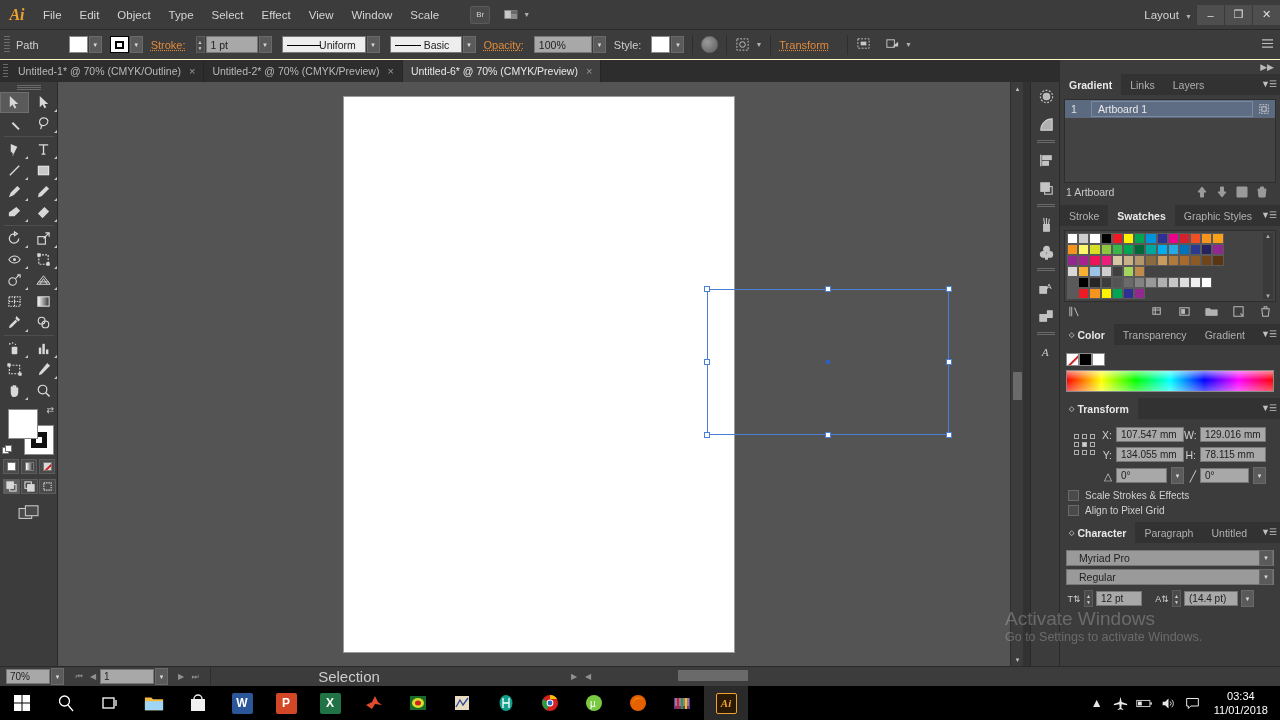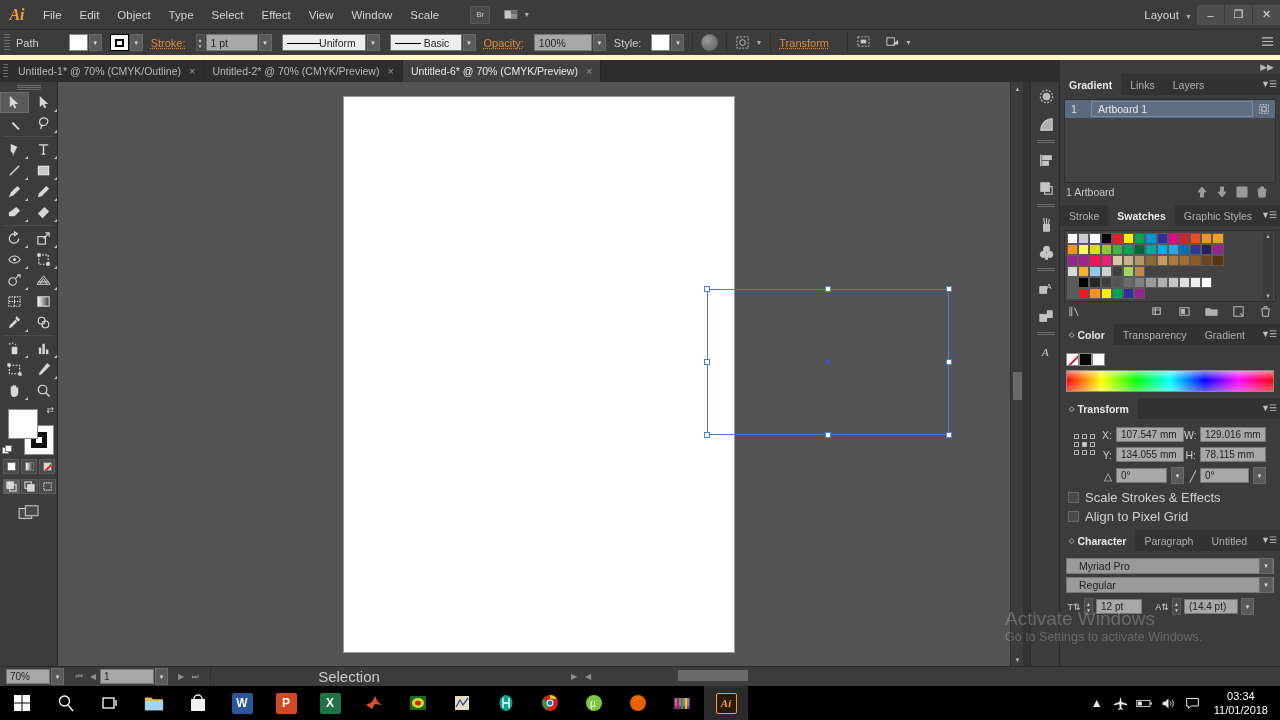--- a/index.html
+++ b/index.html
@@ -41,21 +41,21 @@
   .wbtn {
     width: 28px; height: 20px; display: flex; align-items: center;
     justify-content: center; background: #4e4e4e; color: #e0e0e0; font-size: 11px;
     border-left: 1px solid #3a3a3a;
   }
 
   
   .controlbar {
     position: absolute; top: 30px; left: 0; width: 1280px; height: 30px;
     background: #3c3c3c; display: flex; align-items: center;
-    border-bottom: 5px solid #fef9c3; padding-left: 4px;
+    border-bottom: 1px solid #fef9c3; padding-left: 4px;
   }
   .grip { width: 6px; height: 18px; background:
     repeating-linear-gradient(to bottom, #6e6e6e 0 1px, transparent 1px 3px);
     margin-right: 6px; }
   .cb-label { font-size: 11px; color: #d0d0d0; margin-right: 10px; }
   .cb-label.orange { color: #e08a3c; text-decoration: underline dotted; margin-left: 8px;}
   .sw-box { width: 19px; height: 17px; border: 1px solid #888; background: #fff; }
   .sw-box.stroke {
     background: #fff; display:flex; align-items:center; justify-content:center;
     border: 1px solid #000;
@@ -261,21 +261,21 @@
   .tf-grid { display: grid; grid-template-columns: 34px 16px 68px 16px 66px;
     align-items:center; row-gap: 5px; padding: 4px 2px; }
   .tf-lbl { font-size: 10.5px; color: #d0d0d0; text-align:right; padding-right:4px;}
   .tf-in { height: 15px; background:#a8a8a8; border:1px solid #777; color:#222;
     font-size:10px; display:flex;align-items:center;padding-left:4px;}
   .tf-ref { grid-row: span 2; display:grid; grid-template-columns: repeat(3,6px);
     grid-template-rows: repeat(3,6px); gap:2px; justify-content:center; margin-left: 4px;}
   .tf-ref b { width:5px;height:5px;border:1px solid #b0b0b0; display:block;}
   .tf-ref b.on { background:#d0d0d0; }
   .tf-angle { display:flex; align-items:center; gap:3px;}
-  .chk-row { display:flex;align-items:center; gap:6px; padding: 2px 4px; font-size:13px; color:#d0d0d0;}
+  .chk-row { display:flex;align-items:center; gap:6px; padding: 2px 4px; font-size:10px; color:#d0d0d0;}
   .chk { width:11px;height:11px;background:#4a4a4a;border:1px solid #6a6a6a;}
 
   .ch-field { height: 16px; background:#9a9a9a; border:1px solid #777; color:#222;
     font-size:10.5px; display:flex;align-items:center;padding-left:12px; margin:3px 2px;
     position: relative;}
   .ch-field .dd2 { position:absolute; right:0; top:-1px; width:14px; height:16px;
     background:#5a5a5a;border:1px solid #6a6a6a; display:flex;align-items:center;justify-content:center;
     font-size:6px;color:#d8d8d8;}
   .ch-grid { display:flex; align-items:center; gap:2px; padding: 2px; }
   .ch-ico { width: 16px; height: 16px; display:flex;align-items:center;justify-content:center;

